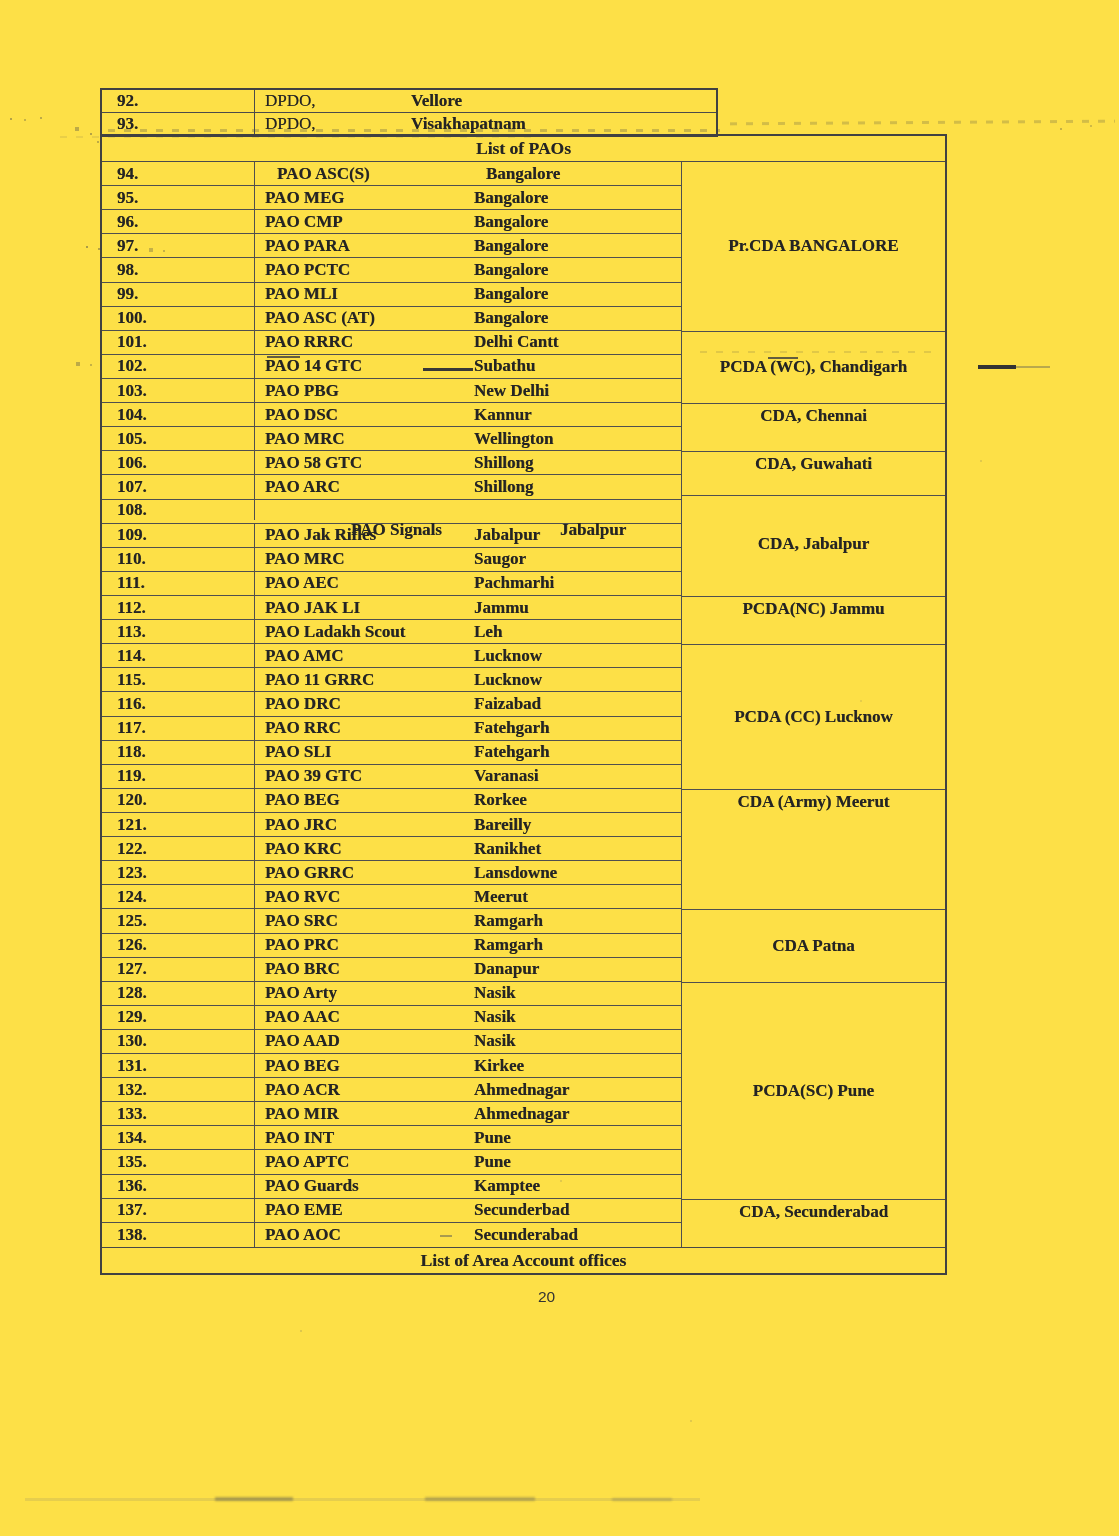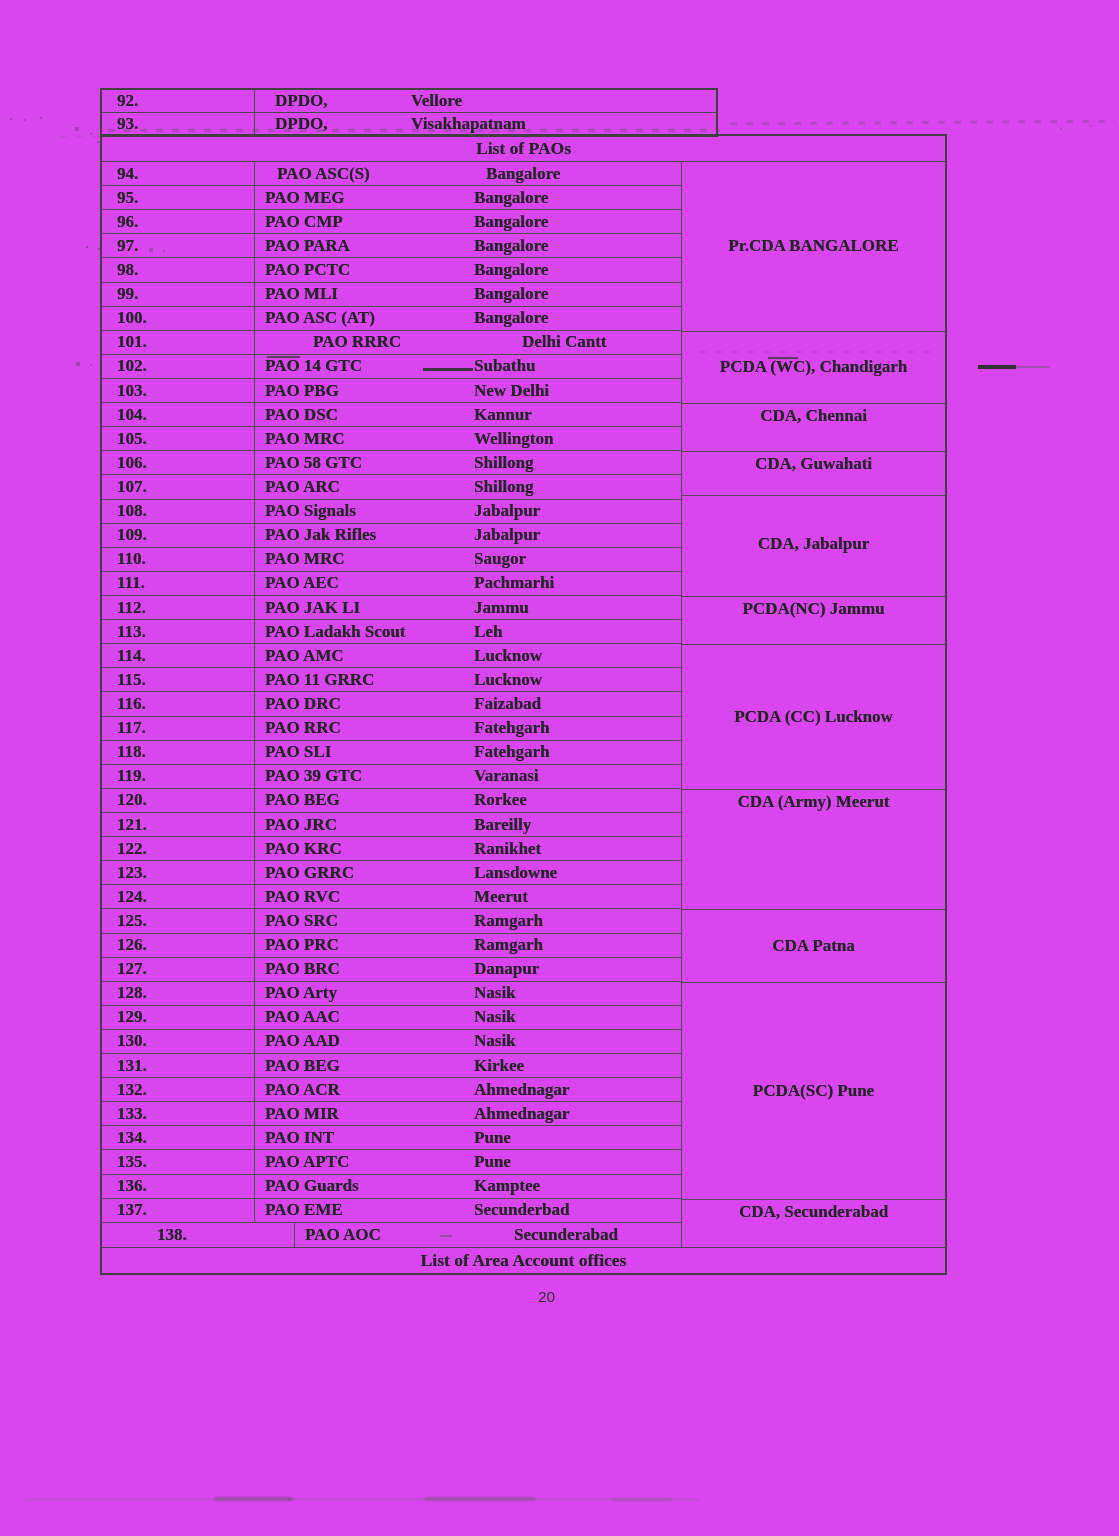--- a/index.html
+++ b/index.html
@@ -1,35 +1,35 @@
 <!DOCTYPE html>
 <html><head>
 <meta charset="utf-8">
 <style>
   html,body{margin:0;padding:0;}
   body{background:#e8e8e8;}
   .page{
     position:relative; width:1119px; height:1536px; margin:0 auto;
-    background:#d946ef; overflow:hidden;
+    background:#fde047; overflow:hidden;
     font-family:"Liberation Serif", serif; color:#242424;
   }
   .scan-text{ text-shadow:0.3px 0.3px 0.6px rgba(35,35,35,0.55); }
 
   
   .top-table{
     position:absolute; left:100px; top:88px; width:618px;
     border:2px solid #414141; box-sizing:border-box; background:transparent;
   }
   .top-row{ display:flex; height:22px; align-items:center; }
   .top-row + .top-row{ border-top:1.5px solid #4b4b4b; }
   .top-num{ width:153px; border-right:1.5px solid #4b4b4b; align-self:stretch;
     display:flex; align-items:center; padding-left:15px; box-sizing:border-box;
     font-size:17px; font-weight:bold; }
   .top-body{ flex:1; position:relative; height:100%; display:flex; align-items:center; }
-  .top-name{ margin-left:20px; font-size:17px; font-weight:bold; }
+  .top-name{ margin-left:10px; font-size:17px; font-weight:normal; }
   .top-loc{ position:absolute; left:156px; font-size:17px; font-weight:bold; }
 
   
   .main-table{
     position:absolute; left:100px; top:134px; width:843px;
     border:2px solid #414141; box-sizing:content-box; background:transparent;
   }
   .main-header{
     height:25px; display:flex; align-items:center; justify-content:center;
     font-size:17.5px; font-weight:bold; border-bottom:1.6px solid #4b4b4b;
@@ -187,21 +187,21 @@
               <span class="pao-loc scan-text">Bangalore</span>
             </div>
           </div>
           <div class="pao-row" style="height: 24.1111px;">
             <div class="pao-num scan-text">100.</div>
             <div class="pao-cell">
               <span class="pao-name scan-text">PAO ASC (AT)</span>
               <span class="pao-loc scan-text">Bangalore</span>
             </div>
           </div>
-          <div class="pao-row" style="height: 24.1111px; gap: 48px;">
+          <div class="pao-row" style="height: 24.1111px;">
             <div class="pao-num scan-text">101.</div>
             <div class="pao-cell">
               <span class="pao-name scan-text">PAO RRRC</span>
               <span class="pao-loc scan-text">Delhi Cantt</span>
             </div>
           </div>
           <div class="pao-row" style="height: 24.1111px;">
             <div class="pao-num scan-text">102.</div>
             <div class="pao-cell">
               <span class="pao-name scan-text">PAO 14 GTC</span>
@@ -236,21 +236,21 @@
               <span class="pao-loc scan-text">Shillong</span>
             </div>
           </div>
           <div class="pao-row" style="height: 24.1111px;">
             <div class="pao-num scan-text">107.</div>
             <div class="pao-cell">
               <span class="pao-name scan-text">PAO ARC</span>
               <span class="pao-loc scan-text">Shillong</span>
             </div>
           </div>
-          <div class="pao-row" style="height: 24.1111px;">
+          <div class="pao-row" style="height: 24.1111px; flex-direction: column;">
             <div class="pao-num scan-text">108.</div>
             <div class="pao-cell">
               <span class="pao-name scan-text">PAO Signals</span>
               <span class="pao-loc scan-text">Jabalpur</span>
             </div>
           </div>
           <div class="pao-row" style="height: 24.1111px;">
             <div class="pao-num scan-text">109.</div>
             <div class="pao-cell">
               <span class="pao-name scan-text">PAO Jak Rifles</span>
@@ -446,21 +446,21 @@
               <span class="pao-loc scan-text">Kamptee</span>
             </div>
           </div>
           <div class="pao-row" style="height: 24.1111px;">
             <div class="pao-num scan-text">137.</div>
             <div class="pao-cell">
               <span class="pao-name scan-text">PAO EME</span>
               <span class="pao-loc scan-text">Secunderbad</span>
             </div>
           </div>
-          <div class="pao-row" style="height: 24.1111px; margin-left: 40px;">
+          <div class="pao-row" style="height: 24.1111px;">
             <div class="pao-num scan-text">138.</div>
             <div class="pao-cell">
               <span class="pao-name scan-text">PAO AOC</span>
               <span class="pao-loc scan-text">Secunderabad</span>
             </div>
           </div>
         </div>
       <div class="controller-col" id="controller-col">
           <div class="ctrl-group align-center" style="top: 0px; height: 168.778px;">
             <span class="ctrl-label scan-text">Pr.CDA BANGALORE</span>

